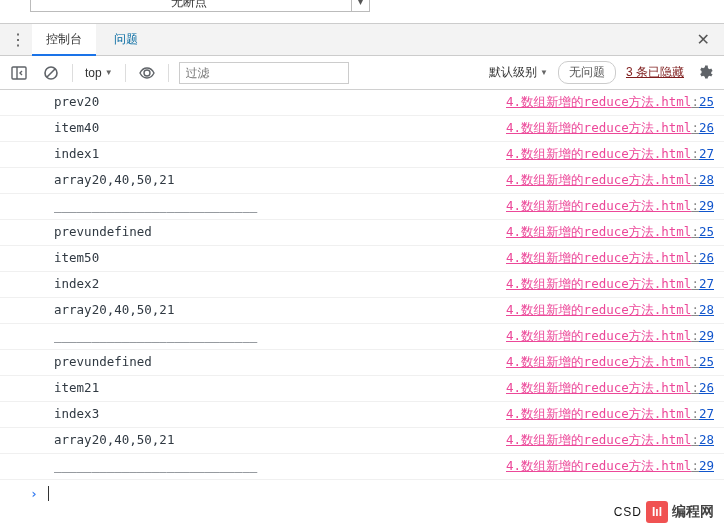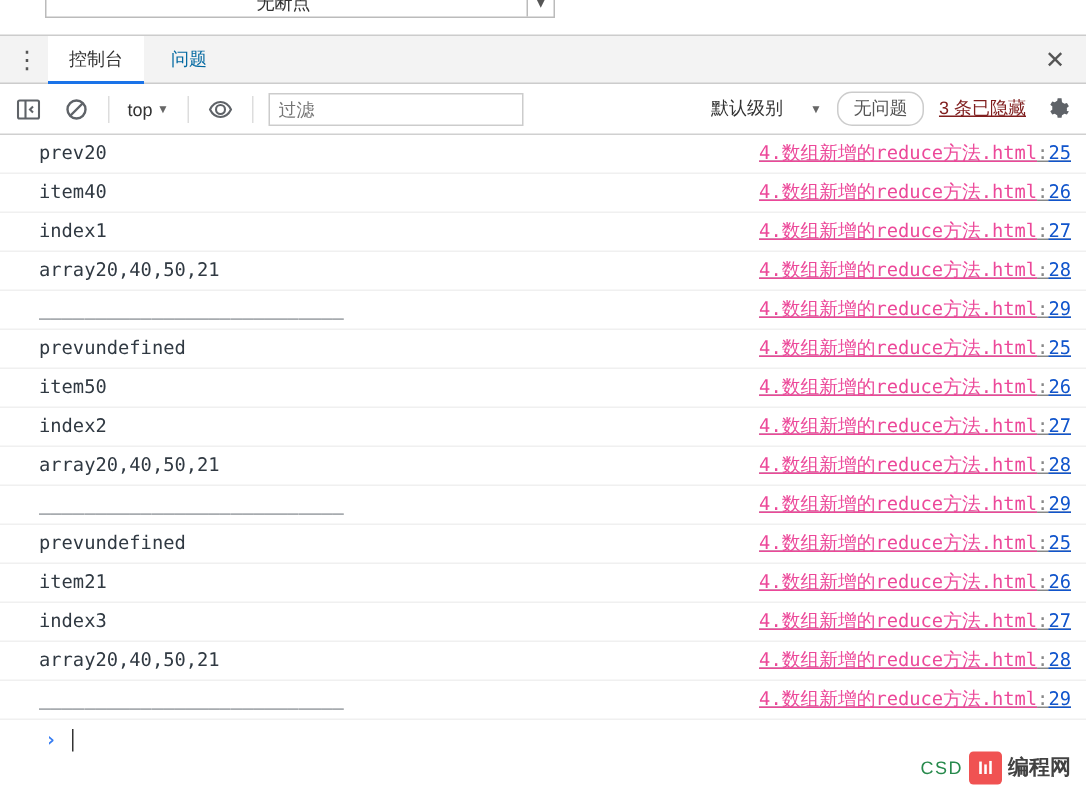--- a/index.html
+++ b/index.html
@@ -105,41 +105,41 @@
     flex: 0 0 170px;
     height: 22px;
     border: 1px solid #ccc;
     padding: 0 6px;
     font-size: 12px;
     color: #ef4444;
     outline: none;
   }
   .lvl {
     display: flex; align-items: center;
-    color: #333; cursor: pointer; gap: 18px;
+    color: #333; cursor: pointer; gap: 3px;
   }
   .pill {
     border: 1px solid #ccc;
     border-radius: 10px;
     padding: 2px 10px;
     color: #555;
     cursor: pointer;
     font-size: 12px;
   }
   .hidden-ct { color: #7f1d1d; cursor: pointer; font-size: 12px; text-decoration: underline; }
   .gear { margin-left: auto; }
   .console {
     overflow-y: auto;
     height: calc(527px - 14px - 32px - 34px);
     padding: 0;
   }
   .row {
     display: flex;
     align-items: baseline;
-    padding: 4px 10px 4px 26px;
+    padding: 4px 10px 4px 54px;
     border-bottom: 1px solid #f0f0f0;
     font-family: Menlo, Consolas, monospace;
     font-size: 12.5px;
     position: relative;
   }
   .row .msg { flex: 1; color: #303942; word-break: break-all; }
   .row .src { color: #888; text-decoration: underline; text-decoration-color: #888; cursor: pointer; white-space: nowrap; }
   .row .src .fn { color: #ec4899; text-decoration: underline; }
   .row .src .ln { color: #1155cc; text-decoration: underline; text-align: center; }
   .prompt-row {
@@ -160,21 +160,21 @@
     position: absolute;
     right: 10px; bottom: 4px;
     display: flex;
     align-items: center;
     gap: 4px;
     font-size: 14px;
     color: #555;
     font-family: "Microsoft YaHei", sans-serif;
     opacity: 0.92;
   }
-  .watermark .csdn { color: #15803d; letter-spacing: 1px; font-size: 12px; }
+  .watermark .csdn { color: #000000; letter-spacing: 1px; font-size: 12px; }
   .watermark .logo {
     width: 22px; height: 22px;
     background: #ef4444;
     color: #fff;
     font-weight: bold;
     display: flex; align-items:center; justify-content:center;
     border-radius: 3px;
     font-size: 12px;
   }
   .watermark .txt { font-weight: 600; color: #333; }

